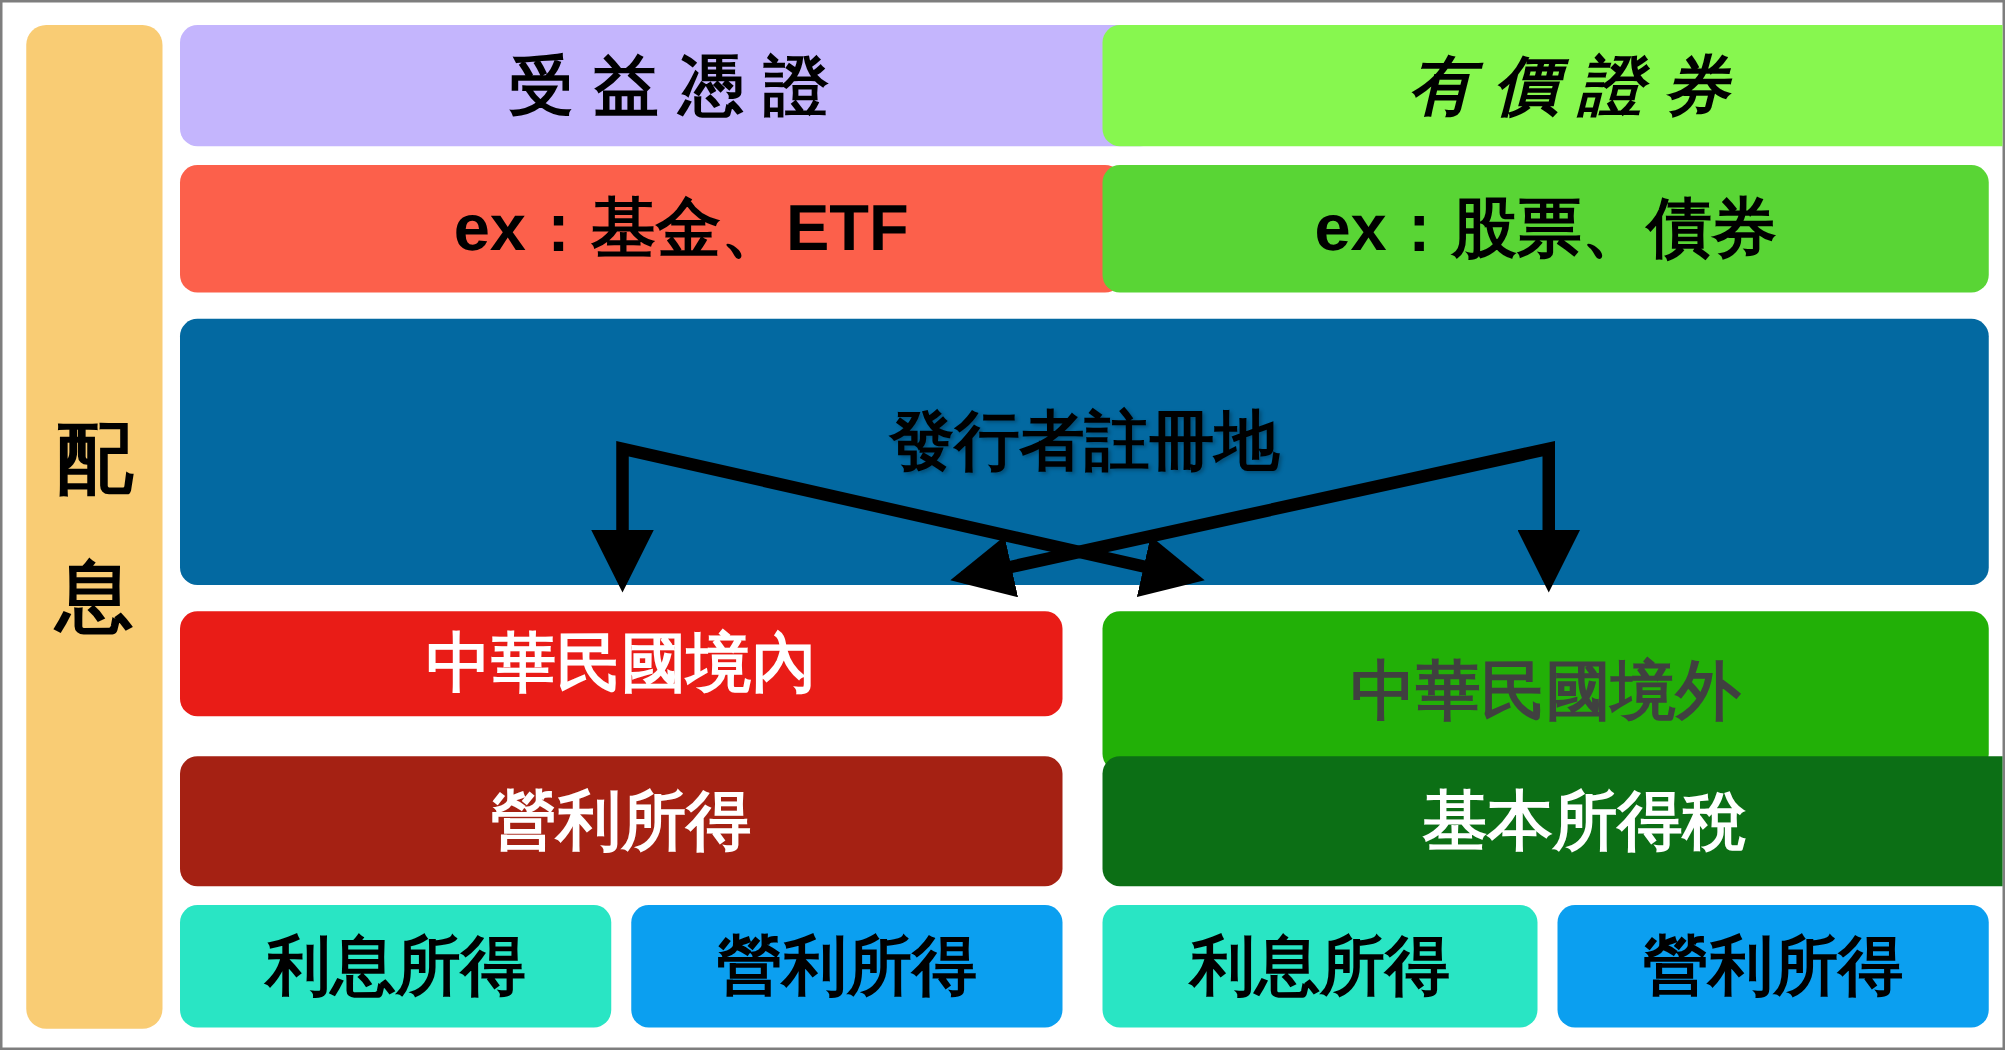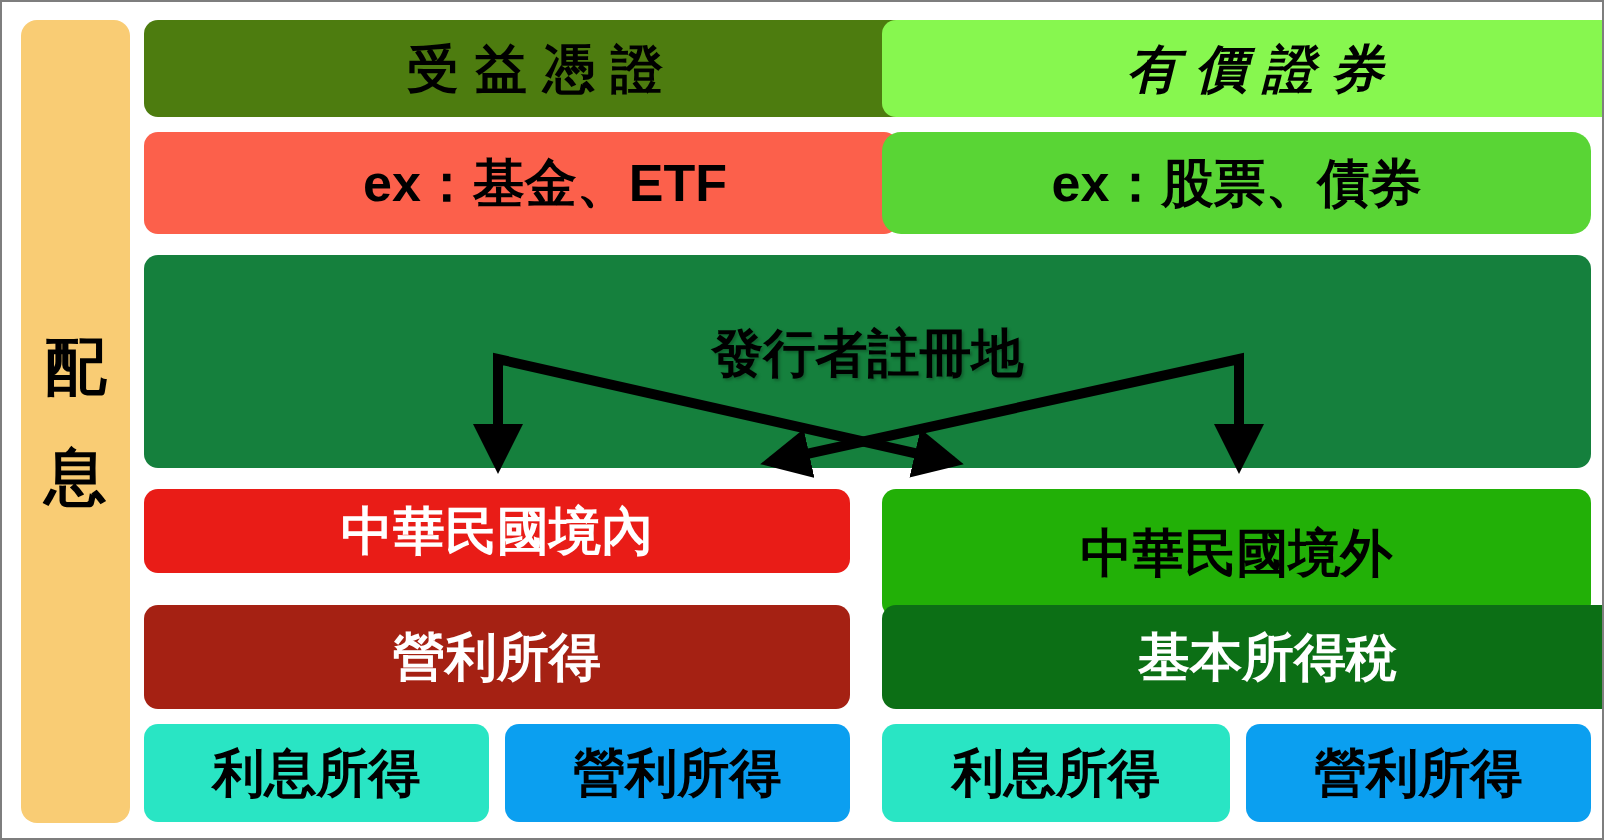--- a/index.html
+++ b/index.html
@@ -46,32 +46,32 @@
 </head>
 <body>
 
 <div class="canvas">
 
   <div class="sidebar" style="background-color: rgb(249, 204, 116);">
     <span>配</span>
     <span>息</span>
   </div>
 
-  <div class="box hdr" style="left: 142px; top: 18px; width: 782px; height: 97px; background-color: #4d7c0f;">受益憑證</div>
+  <div class="box hdr" style="left: 142px; top: 18px; width: 782px; height: 97px; background-color: #c4b5fd;">受益憑證</div>
   <div class="box hdr" style="left: 880px; top: 18px; width: 746px; height: 97px; background-color: rgb(135, 247, 79); font-style: italic;">有價證券</div>
 
   <div class="box" style="left: 142px; top: 130px; width: 706px; height: 102px; background-color: rgb(252, 96, 75); padding-left: 48px;">ex：基金、ETF</div>
-  <div class="box" style="left: 880px; top: 130px; width: 709px; height: 102px; background-color: rgb(89, 213, 53); border-radius: 19px;">ex：股票、債券</div>
+  <div class="box" style="left: 880px; top: 130px; width: 709px; height: 102px; background-color: rgb(89, 213, 53);">ex：股票、債券</div>
 
-  <div class="box" style="left: 142px; top: 253px; width: 1447px; height: 213px; background-color: #15803d;">
+  <div class="box" style="left: 142px; top: 253px; width: 1447px; height: 213px; background-color: #0369a1;">
     <div class="decision-label">發行者註冊地</div>
   </div>
 
   <div class="box white-text" style="left: 142px; top: 487px; width: 706px; height: 84px; background-color: rgb(233, 28, 23); color: rgb(255, 255, 255);">中華民國境內</div>
-  <div class="box white-text" style="left: 880px; top: 487px; width: 709px; height: 128px; background-color: rgb(34, 176, 7); color: #000000;">中華民國境外</div>
+  <div class="box white-text" style="left: 880px; top: 487px; width: 709px; height: 128px; background-color: rgb(34, 176, 7); color: #404040;">中華民國境外</div>
 
   <div class="box white-text" style="left: 142px; top: 603px; width: 706px; height: 104px; background-color: rgb(165, 33, 19); color: rgb(255, 255, 255);">營利所得</div>
   <div class="box white-text" style="left: 880px; top: 603px; width: 772px; height: 104px; background-color: rgb(12, 111, 21); color: rgb(255, 255, 255);">基本所得稅</div>
 
   <div class="box" style="left: 142px; top: 722px; width: 345px; height: 98px; background-color: rgb(41, 229, 196);">利息所得</div>
   <div class="box" style="left: 503px; top: 722px; width: 345px; height: 98px; background-color: rgb(11, 159, 240);">營利所得</div>
   <div class="box" style="left: 880px; top: 722px; width: 348px; height: 98px; background-color: rgb(41, 229, 196);">利息所得</div>
   <div class="box" style="left: 1244px; top: 722px; width: 345px; height: 98px; background-color: rgb(11, 159, 240);">營利所得</div>
 
   <svg class="arrows" viewBox="0 0 1604 840">

